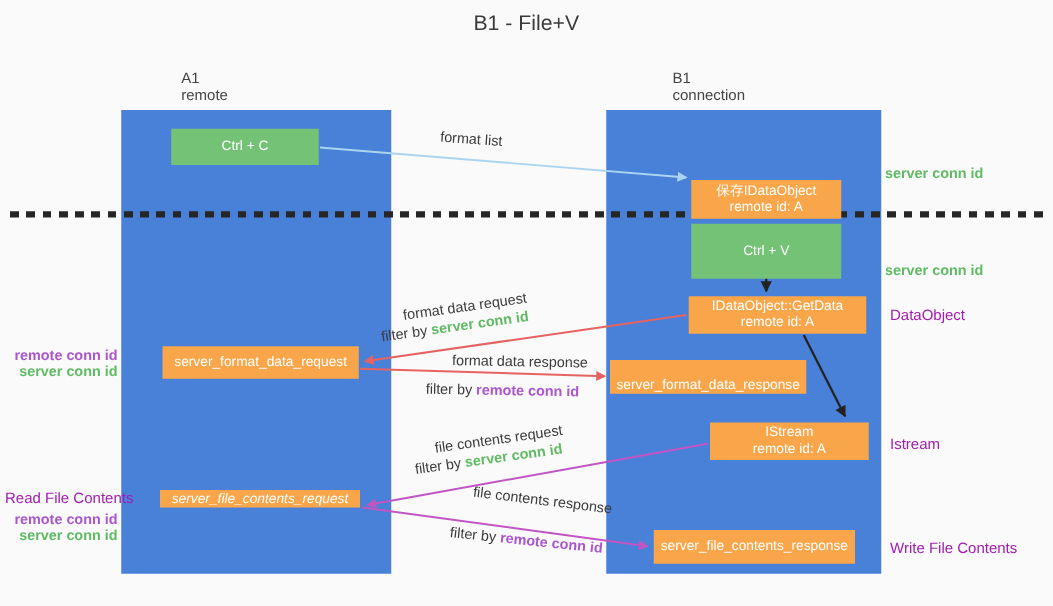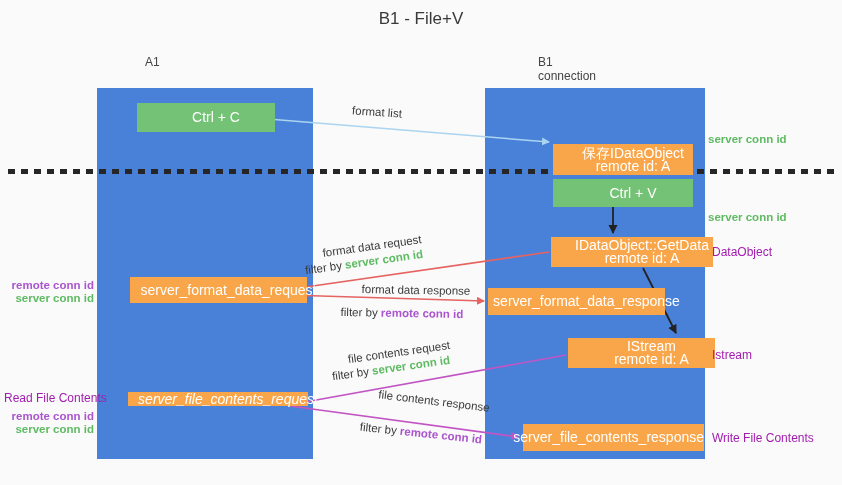--- a/index.html
+++ b/index.html
@@ -63,24 +63,23 @@
   .mk-black   { fill: var(--arrow-black, #222); }
 
   .node {
     position: absolute;
     z-index: 5;
     display: flex;
     flex-direction: column;
     align-items: center;
     justify-content: center;
     color: #fff;
-    font-size: 14px;
+    font-size: 11px;
     line-height: 13px;
     text-align: center;
-    padding-left: 20px;
   }
   .node.green  { background: var(--box-green, #74c275); }
   .node.orange { background: var(--box-orange, #f9a64a); }
 
   .flabel {
     position: absolute;
     z-index: 6;
     font-size: 11.5px;
     white-space: nowrap;
     color: #3b3b3b;
@@ -102,20 +101,21 @@
 <body>
 
 <div class="canvas">
 
   <div class="title">
     <div>B1 - File+V</div>
   </div>
 
   <div class="col-header left">
     <div>A1</div>
+    <div>remote</div>
   </div>
   <div class="col-header right">
     <div>B1</div>
     <div>connection</div>
   </div>
 
   <div class="column left"></div>
   <div class="column right"></div>
 
   <div class="dotted-line"></div>
@@ -146,47 +146,47 @@
 
   <div class="node green" style="left:137px; top:103px; width:118px; height:29px;">
     <span>Ctrl + C</span>
   </div>
 
   <div class="node orange" style="left:553px; top:144px; width:120px; height:31px;">
     <span>保存IDataObject</span>
     <span>remote id: A</span>
   </div>
 
-  <div class="node green" style="left:553px; top:179px; width:120px; height:28px;">
+  <div class="node green" style="left:553px; top:179px; width:120px; height:44px;">
     <span>Ctrl + V</span>
   </div>
 
   <div class="node orange" style="left:551px; top:237px; width:142px; height:30px;">
     <span>IDataObject::GetData</span>
     <span>remote id: A</span>
   </div>
 
   <div class="node orange" style="left:130px; top:277px; width:157px; height:26px;">
     <span>server_format_data_request</span>
   </div>
 
-  <div class="node orange" style="left:488px; top:288px; width:157px; height:27px;">
+  <div class="node orange" style="left:488px; top:288px; width:157px; height:27px;justify-content:flex-end;">
     <span>server_format_data_response</span>
   </div>
 
   <div class="node orange" style="left:568px; top:338px; width:127px; height:30px;">
     <span>IStream</span>
     <span>remote id: A</span>
   </div>
 
   <div class="node orange" style="left:128px; top:392px; width:160px; height:14px;font-style:italic;">
     <span>server_file_contents_request</span>
   </div>
 
-  <div class="node orange" style="left:523px; top:424px; width:161px; height:27px;align-items:flex-end;">
+  <div class="node orange" style="left:523px; top:424px; width:161px; height:27px;">
     <span>server_file_contents_response</span>
   </div>
 
   <div class="flabel" style="left:377px; top:112px; transform:translate(-50%,-50%) rotate(4deg);">format list</div>
 
   <div class="flabel" style="left:372px; top:246px; transform:translate(-50%,-50%) rotate(-8deg);">format data request</div>
   <div class="flabel" style="left:364px; top:262px; transform:translate(-50%,-50%) rotate(-8deg);">
     <span>filter by</span>
     <span class="green-text">server conn id</span>
   </div>

